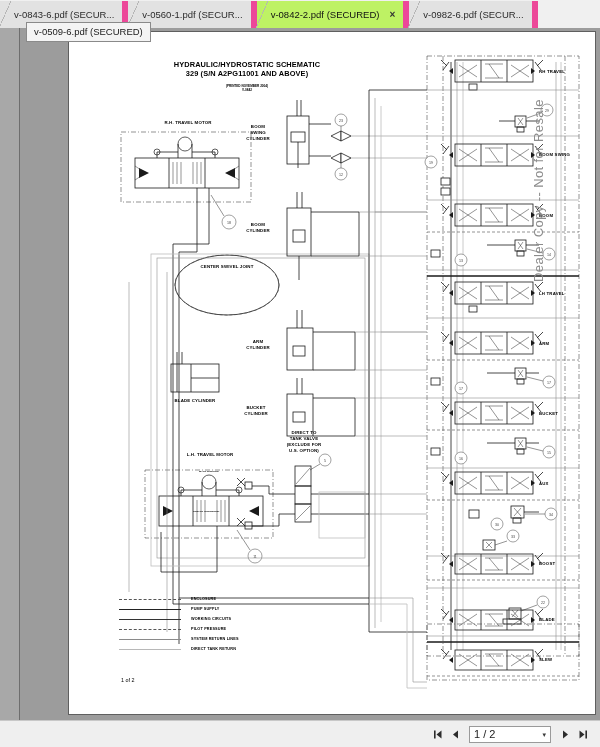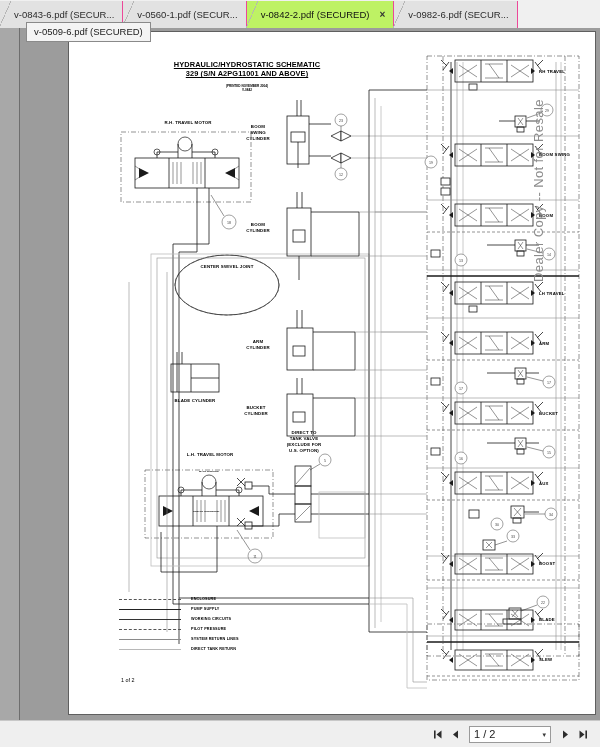--- a/index.html
+++ b/index.html
@@ -30,21 +30,21 @@
   .tab {
     position: relative;
     height: 27px;
     display: flex;
     align-items: center;
     padding: 0 8px 0 14px;
     font-size: 9.5px;
     color: #2b2b2b;
     white-space: nowrap;
     background: #e2e2e2;
-    border-right: 1px solid #ec4899;
+    border-right: 6px solid #ec4899;
     box-sizing: border-box;
     flex: 0 0 auto;
   }
   .tab::before {
     content: "";
     position: absolute;
     left: -1px; top: 0; bottom: 0;
     width: 12px;
     background: linear-gradient(to bottom right, transparent 48%, #b5b5b5 48%, #b5b5b5 52%, transparent 52%);
   }
@@ -118,21 +118,20 @@
     position: absolute;
     text-align: center;
     font-family: "Liberation Sans", sans-serif;
     color: #000;
     line-height: 1.25;
   }
   #title-main {
     left: 58px; top: 28px; width: 240px;
     font-size: 7.4px; font-weight: bold;
     letter-spacing: 0.1px;
-    text-decoration: underline;
   }
   #title-sub {
     left: 58px; top: 52px; width: 240px;
     font-size: 3.1px; font-weight: bold;
     line-height: 1.45;
   }
 
   .cmp {
     position: absolute;
     text-align: center;

